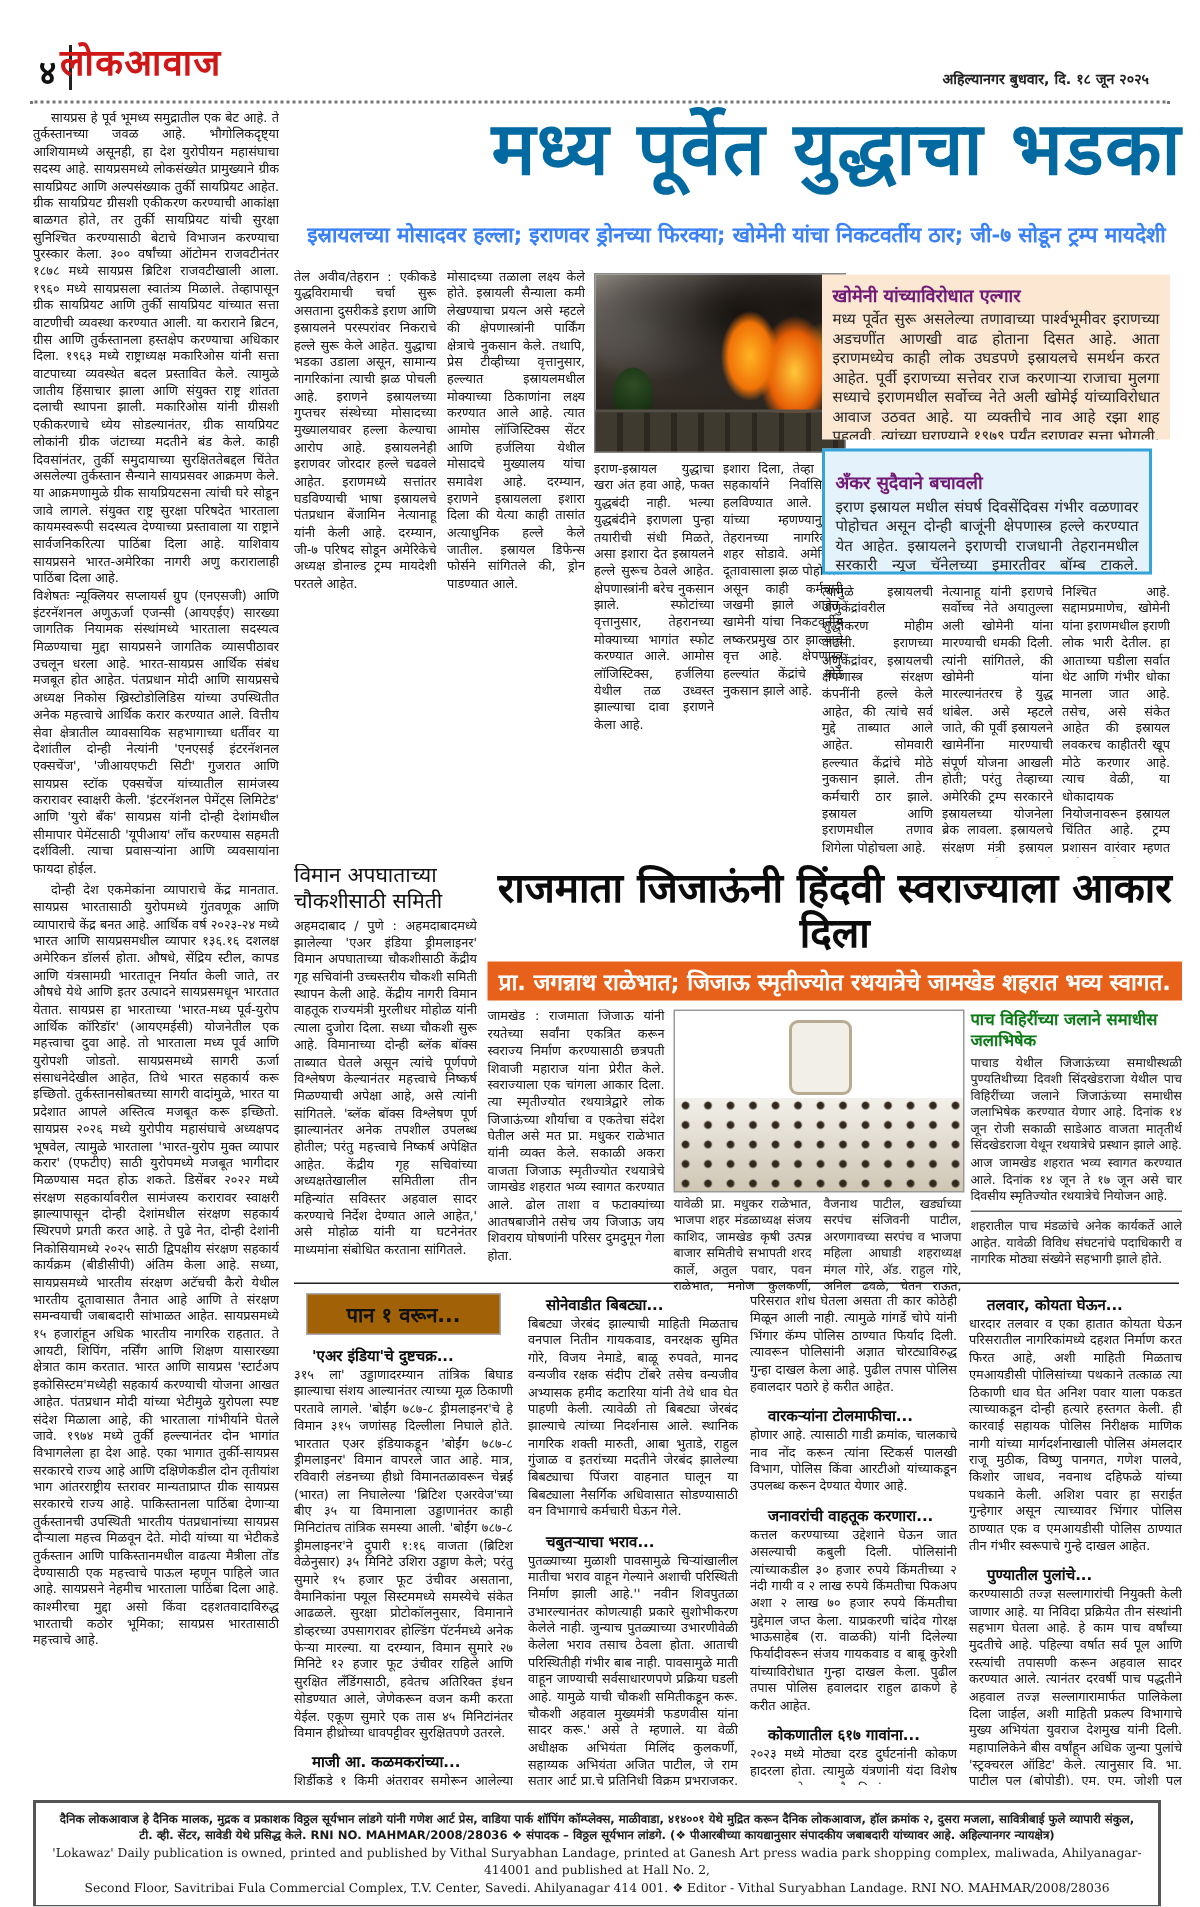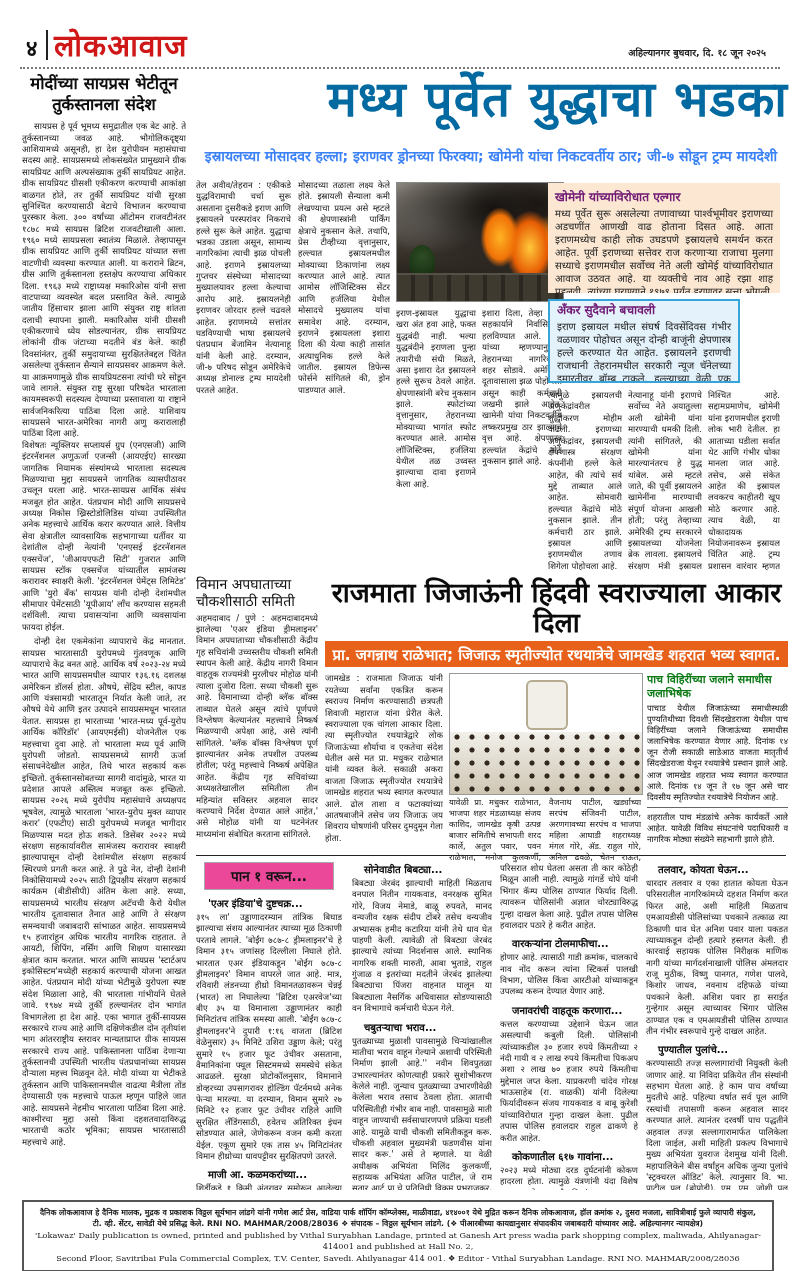--- a/index.html
+++ b/index.html
@@ -1,21 +1,21 @@
 <!DOCTYPE html>
 <html><head>
 <meta charset="utf-8">
 <style>
   html,body{margin:0;padding:0;background:#ffffff;}
   .page{position:relative;width:800px;height:1271px;background:#fff;overflow:hidden;
         font-family:"DejaVu Sans","Liberation Sans",sans-serif;color:#111;}
   
   .hdr-pagenum{position:absolute;left:26px;top:32px;font-size:22px;font-weight:bold;color:#111;}
   .hdr-bar{position:absolute;left:46px;top:30px;width:2px;height:30px;background:#222;}
-  .masthead{position:absolute;left:54px;top:24px;font-size:30px;font-weight:800;color:#cf1717;letter-spacing:1px;}
+  .masthead{position:absolute;left:40px;top:24px;font-size:24px;font-weight:800;color:#cf1717;letter-spacing:1px;}
   .hdr-date{position:absolute;right:34px;top:46px;font-size:9.5px;font-weight:bold;color:#222;}
   .hdr-rule{position:absolute;left:20px;right:20px;top:67px;border-top:2px dotted #777;}
   
   .leftcol{position:absolute;left:22px;top:74px;width:164px;height:1116px;overflow:hidden;}
   .leftcol-headline{font-size:16.5px;font-weight:800;text-align:center;line-height:1.25;color:#0d0d0d;margin-bottom:6px;}
   .body-txt{font-size:8.5px;line-height:1.34;text-align:justify;color:#151515;}
   .body-txt.first-indent{text-indent:12px;}
   .editorial-graphic{position:relative;width:158px;height:62px;margin:5px 0;border-radius:3px;
      background:linear-gradient(100deg,#274f9e 0%,#3a6cc0 55%,#6d94d4 100%);overflow:hidden;}
   .editorial-graphic .label{position:absolute;left:38px;top:20px;color:#fff;font-weight:800;font-size:15px;
@@ -41,22 +41,22 @@
       radial-gradient(ellipse 95px 65px at 85% 18%,#201a15 0%,rgba(32,26,21,0) 82%),
       radial-gradient(ellipse 70px 45px at 20% 30%,#6e6a64 0%,rgba(110,106,100,0) 80%),
       linear-gradient(180deg,#8a857d 0%,#55504a 30%,#3b352e 55%,#2b261f 75%,#141210 100%);}
   .fire-photo .tree{position:absolute;left:12px;bottom:22px;width:26px;height:34px;border-radius:50% 50% 40% 40%;
      background:radial-gradient(circle at 50% 35%,#2e4d25,#173012 75%);}
   .fire-photo .building{position:absolute;left:0;bottom:0;width:100%;height:26px;
      background:repeating-linear-gradient(90deg,#3f3a30 0 14px,#2c2720 14px 18px);border-top:2px solid #555047;}
   .scol3{left:202px;top:130px;width:80px;height:262px;}
   .scol4{left:288px;top:130px;width:80px;height:262px;}
   .sidebox1{position:absolute;left:354px;top:5px;width:232px;height:110px;background:#fbe7d2;padding:5px 7px;box-sizing:border-box;overflow:hidden;}
-  .sidebox2{position:absolute;left:354px;top:121px;width:192px;height:84px;background:#e4f2fb;border:2px solid #35a4d8;
-     padding:0 7px;box-sizing:border-box;overflow:hidden;}
+  .sidebox2{position:absolute;left:354px;top:121px;width:220px;height:84px;background:#e4f2fb;border:2px solid #35a4d8;
+     padding:12px 7px;box-sizing:border-box;overflow:hidden;}
   .sidebox-title{font-size:12px;font-weight:800;color:#701a75;margin-bottom:2px;}
   .sidebox-txt{font-size:10px;line-height:1.3;text-align:justify;color:#222;}
   .scol5{left:354px;top:212px;width:74px;height:182px;}
   .scol6{left:434px;top:212px;width:74px;height:182px;}
   .scol7{left:514px;top:212px;width:72px;height:182px;}
   
   .plane-art{position:absolute;left:2px;top:502px;width:122px;height:276px;overflow:hidden;}
   .plane-headline{font-size:14px;font-weight:400;text-align:left;line-height:1.2;margin-bottom:3px;}
   .jijau{position:absolute;left:131px;top:504px;width:463px;height:276px;}
   .jijau-headline{font-size:27px;font-weight:800;text-align:center;color:#0b0b0b;line-height:1.1;}
@@ -81,41 +81,40 @@
   .jijau-side-title{font-size:11px;font-weight:800;color:#0c7a16;margin-bottom:2px;line-height:1.25;}
   .jijau-side hr{border:none;border-top:1px solid #666;margin:4px 0;}
   .section-rule{position:absolute;left:2px;top:781px;width:590px;border-top:1.5px solid #222;}
   
   .cont{position:absolute;left:0;top:786px;width:594px;height:330px;}
   .ccol{position:absolute;top:0;height:330px;overflow:hidden;}
   .ccolA{left:2px;width:146px;}
   .ccolB{left:158px;width:140px;}
   .ccolC{left:306px;width:138px;}
   .ccolD{left:452px;width:142px;}
-  .cont-label{background:#ec4899;border:1px solid #aaa;text-align:center;font-size:13.5px;font-weight:800;
+  .cont-label{background:#a16207;border:1px solid #aaa;text-align:center;font-size:13.5px;font-weight:800;
      padding:4px 0;margin:2px 8px 6px 8px;}
   .item-head{font-size:10px;font-weight:800;margin:5px 0 2px 12px;color:#0e0e0e;}
   
   .footer{position:absolute;left:22px;top:1200px;width:752px;border:2px solid #555;padding:5px 8px;box-sizing:border-box;text-align:center;}
   .footer .m-line{font-size:7.8px;font-weight:bold;line-height:1.45;color:#1b1b1b;}
   .footer .e-line{font-family:"DejaVu Serif","Liberation Serif",serif;font-size:8.2px;line-height:1.45;color:#1b1b1b;}
 </style>
 </head>
 <body>
 
 <div class="page">
 
   <div class="hdr-pagenum">४</div>
   <div class="hdr-bar"></div>
   <div class="masthead">लोकआवाज</div>
   <div class="hdr-date">अहिल्यानगर बुधवार, दि. १८ जून २०२५</div>
   <div class="hdr-rule"></div>
 
   <div class="leftcol">
-    <div class="leftcol-headline">मोदींच्या सायप्रस भेटीतून तुर्कस्तानला संदेश</div>
     <div class="body-txt first-indent" style="max-height:518px;overflow:hidden;">सायप्रस हे पूर्व भूमध्य समुद्रातील एक बेट आहे. ते तुर्कस्तानच्या जवळ आहे. भौगोलिकदृष्ट्या आशियामध्ये असूनही, हा देश युरोपीयन महासंघाचा सदस्य आहे. सायप्रसमध्ये लोकसंख्येत प्रामुख्याने ग्रीक सायप्रियट आणि अल्पसंख्याक तुर्की सायप्रियट आहेत. ग्रीक सायप्रियट ग्रीसशी एकीकरण करण्याची आकांक्षा बाळगत होते, तर तुर्की सायप्रियट यांची सुरक्षा सुनिश्चित करण्यासाठी बेटाचे विभाजन करण्याचा पुरस्कार केला. ३०० वर्षांच्या ऑटोमन राजवटीनंतर १८७८ मध्ये सायप्रस ब्रिटिश राजवटीखाली आला. १९६० मध्ये सायप्रसला स्वातंत्र्य मिळाले. तेव्हापासून ग्रीक सायप्रियट आणि तुर्की सायप्रियट यांच्यात सत्ता वाटणीची व्यवस्था करण्यात आली. या कराराने ब्रिटन, ग्रीस आणि तुर्कस्तानला हस्तक्षेप करण्याचा अधिकार दिला. १९६३ मध्ये राष्ट्राध्यक्ष मकारिओस यांनी सत्ता वाटपाच्या व्यवस्थेत बदल प्रस्तावित केले. त्यामुळे जातीय हिंसाचार झाला आणि संयुक्त राष्ट्र शांतता दलाची स्थापना झाली. मकारिओस यांनी ग्रीसशी एकीकरणाचे ध्येय सोडल्यानंतर, ग्रीक सायप्रियट लोकांनी ग्रीक जंटाच्या मदतीने बंड केले. काही दिवसांनंतर, तुर्की समुदायाच्या सुरक्षिततेबद्दल चिंतेत असलेल्या तुर्कस्तान सैन्याने सायप्रसवर आक्रमण केले. या आक्रमणामुळे ग्रीक सायप्रियटसना त्यांची घरे सोडून जावे लागले. संयुक्त राष्ट्र सुरक्षा परिषदेत भारताला कायमस्वरूपी सदस्यत्व देण्याच्या प्रस्तावाला या राष्ट्राने सार्वजनिकरित्या पाठिंबा दिला आहे. याशिवाय सायप्रसने भारत-अमेरिका नागरी अणु करारालाही पाठिंबा दिला आहे.</div>
     <div class="body-txt">विशेषतः न्यूक्लियर सप्लायर्स ग्रुप (एनएसजी) आणि इंटरनॅशनल अणुऊर्जा एजन्सी (आयएईए) सारख्या जागतिक नियामक संस्थांमध्ये भारताला सदस्यत्व मिळण्याचा मुद्दा सायप्रसने जागतिक व्यासपीठावर उचलून धरला आहे. भारत-सायप्रस आर्थिक संबंध मजबूत होत आहेत. पंतप्रधान मोदी आणि सायप्रसचे अध्यक्ष निकोस ख्रिस्टोडोलिडिस यांच्या उपस्थितीत अनेक महत्त्वाचे आर्थिक करार करण्यात आले. वित्तीय सेवा क्षेत्रातील व्यावसायिक सहभागाच्या धर्तीवर या देशांतील दोन्ही नेत्यांनी 'एनएसई इंटरनॅशनल एक्सचेंज', 'जीआयएफटी सिटी' गुजरात आणि सायप्रस स्टॉक एक्सचेंज यांच्यातील सामंजस्य करारावर स्वाक्षरी केली. 'इंटरनॅशनल पेमेंट्स लिमिटेड' आणि 'युरो बँक' सायप्रस यांनी दोन्ही देशांमधील सीमापार पेमेंटसाठी 'यूपीआय' लाँच करण्यास सहमती दर्शविली. त्याचा प्रवासऱ्यांना आणि व्यवसायांना फायदा होईल.</div>
     <div class="body-txt first-indent" style="margin-top:3px;">दोन्ही देश एकमेकांना व्यापाराचे केंद्र मानतात. सायप्रस भारतासाठी युरोपमध्ये गुंतवणूक आणि व्यापाराचे केंद्र बनत आहे. आर्थिक वर्ष २०२३-२४ मध्ये भारत आणि सायप्रसमधील व्यापार १३६.१६ दशलक्ष अमेरिकन डॉलर्स होता. औषधे, सेंद्रिय स्टील, कापड आणि यंत्रसामग्री भारतातून निर्यात केली जाते, तर औषधे येथे आणि इतर उत्पादने सायप्रसमधून भारतात येतात. सायप्रस हा भारताच्या 'भारत-मध्य पूर्व-युरोप आर्थिक कॉरिडॉर' (आयएमईसी) योजनेतील एक महत्त्वाचा दुवा आहे. तो भारताला मध्य पूर्व आणि युरोपशी जोडतो. सायप्रसमध्ये सागरी ऊर्जा संसाधनेदेखील आहेत, तिथे भारत सहकार्य करू इच्छितो. तुर्कस्तानसोबतच्या सागरी वादांमुळे, भारत या प्रदेशात आपले अस्तित्व मजबूत करू इच्छितो. सायप्रस २०२६ मध्ये युरोपीय महासंघाचे अध्यक्षपद भूषवेल, त्यामुळे भारताला 'भारत-युरोप मुक्त व्यापार करार' (एफटीए) साठी युरोपमध्ये मजबूत भागीदार मिळण्यास मदत होऊ शकते. डिसेंबर २०२२ मध्ये संरक्षण सहकार्यावरील सामंजस्य करारावर स्वाक्षरी झाल्यापासून दोन्ही देशांमधील संरक्षण सहकार्य स्थिरपणे प्रगती करत आहे. ते पुढे नेत, दोन्ही देशांनी निकोसियामध्ये २०२५ साठी द्विपक्षीय संरक्षण सहकार्य कार्यक्रम (बीडीसीपी) अंतिम केला आहे. सध्या, सायप्रसमध्ये भारतीय संरक्षण अटॅचची कैरो येथील भारतीय दूतावासात तैनात आहे आणि ते संरक्षण समन्वयाची जबाबदारी सांभाळत आहेत. सायप्रसमध्ये १५ हजारांहून अधिक भारतीय नागरिक राहतात. ते आयटी, शिपिंग, नर्सिंग आणि शिक्षण यासारख्या क्षेत्रात काम करतात. भारत आणि सायप्रस 'स्टार्टअप इकोसिस्टम'मध्येही सहकार्य करण्याची योजना आखत आहेत. पंतप्रधान मोदी यांच्या भेटीमुळे युरोपला स्पष्ट संदेश मिळाला आहे, की भारताला गांभीर्याने घेतले जावे. १९७४ मध्ये तुर्की हल्ल्यानंतर दोन भागांत विभागलेला हा देश आहे. एका भागात तुर्की-सायप्रस सरकारचे राज्य आहे आणि दक्षिणेकडील दोन तृतीयांश भाग आंतरराष्ट्रीय स्तरावर मान्यताप्राप्त ग्रीक सायप्रस सरकारचे राज्य आहे. पाकिस्तानला पाठिंबा देणाऱ्या तुर्कस्तानची उपस्थिती भारतीय पंतप्रधानांच्या सायप्रस दौऱ्याला महत्त्व मिळवून देते. मोदी यांच्या या भेटीकडे तुर्कस्तान आणि पाकिस्तानमधील वाढत्या मैत्रीला तोंड देण्यासाठी एक महत्त्वाचे पाऊल म्हणून पाहिले जात आहे. सायप्रसने नेहमीच भारताला पाठिंबा दिला आहे. काश्मीरचा मुद्दा असो किंवा दहशतवादाविरुद्ध भारताची कठोर भूमिका; सायप्रस भारतासाठी महत्त्वाचे आहे.</div>
   </div>
 
   <div class="main">
     <div class="main-headline">मध्य पूर्वेत युद्धाचा भडका</div>
     <div class="main-subhead">इस्रायलच्या मोसादवर हल्ला; इराणवर ड्रोनच्या फिरक्या; खोमेनी यांचा निकटवर्तीय ठार;  जी-७ सोडून ट्रम्प मायदेशी</div>
 
     <div class="story">

